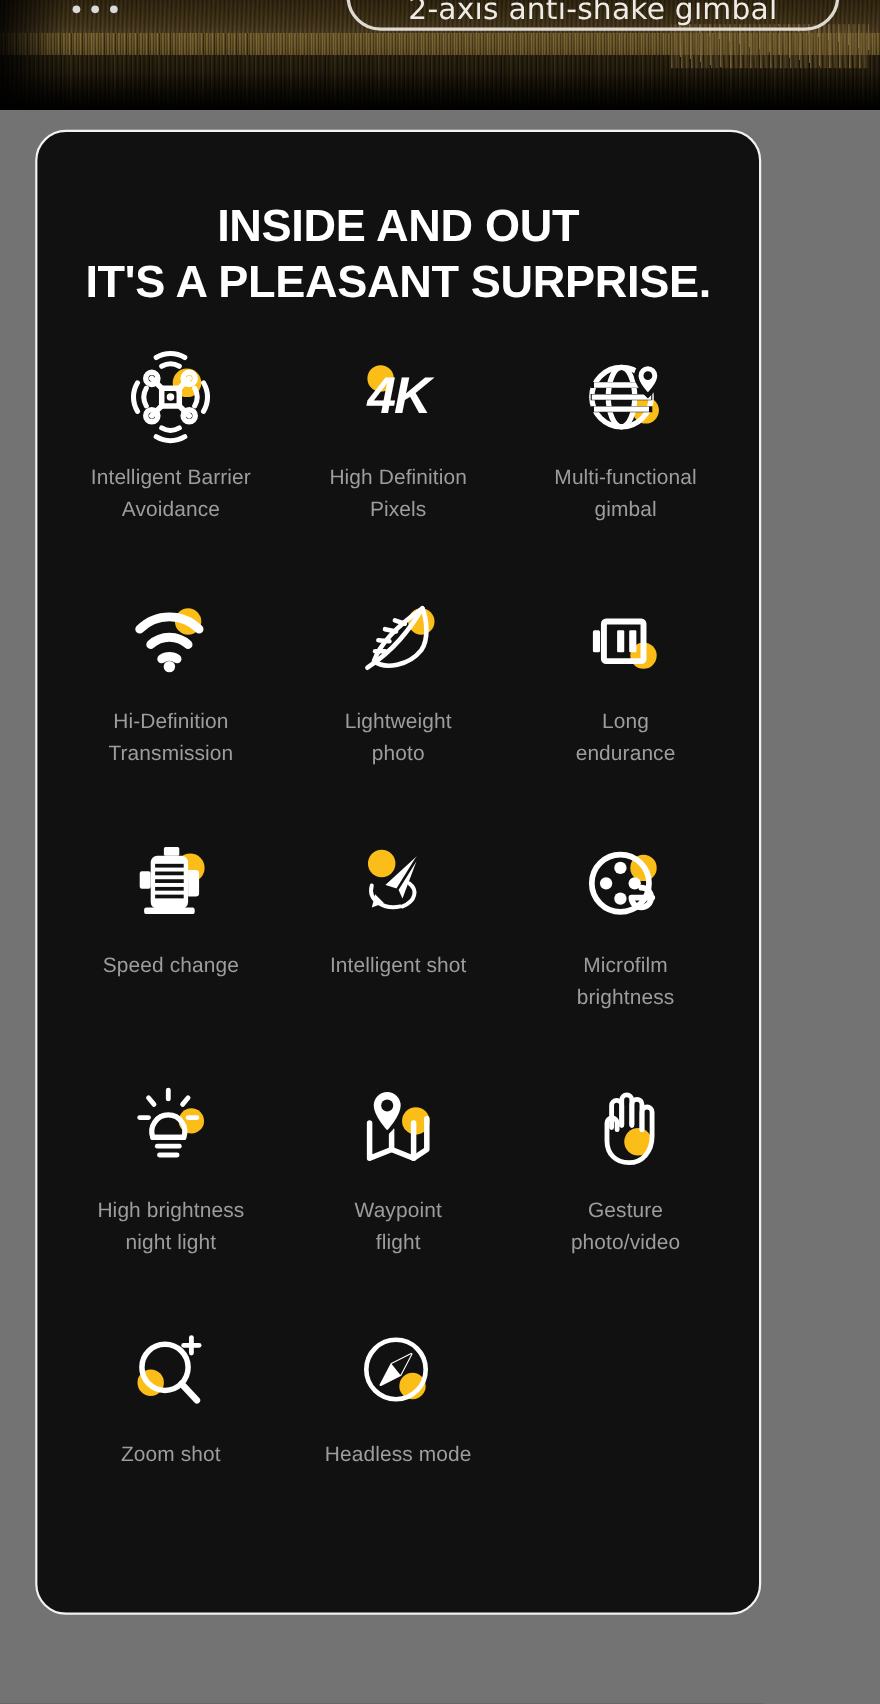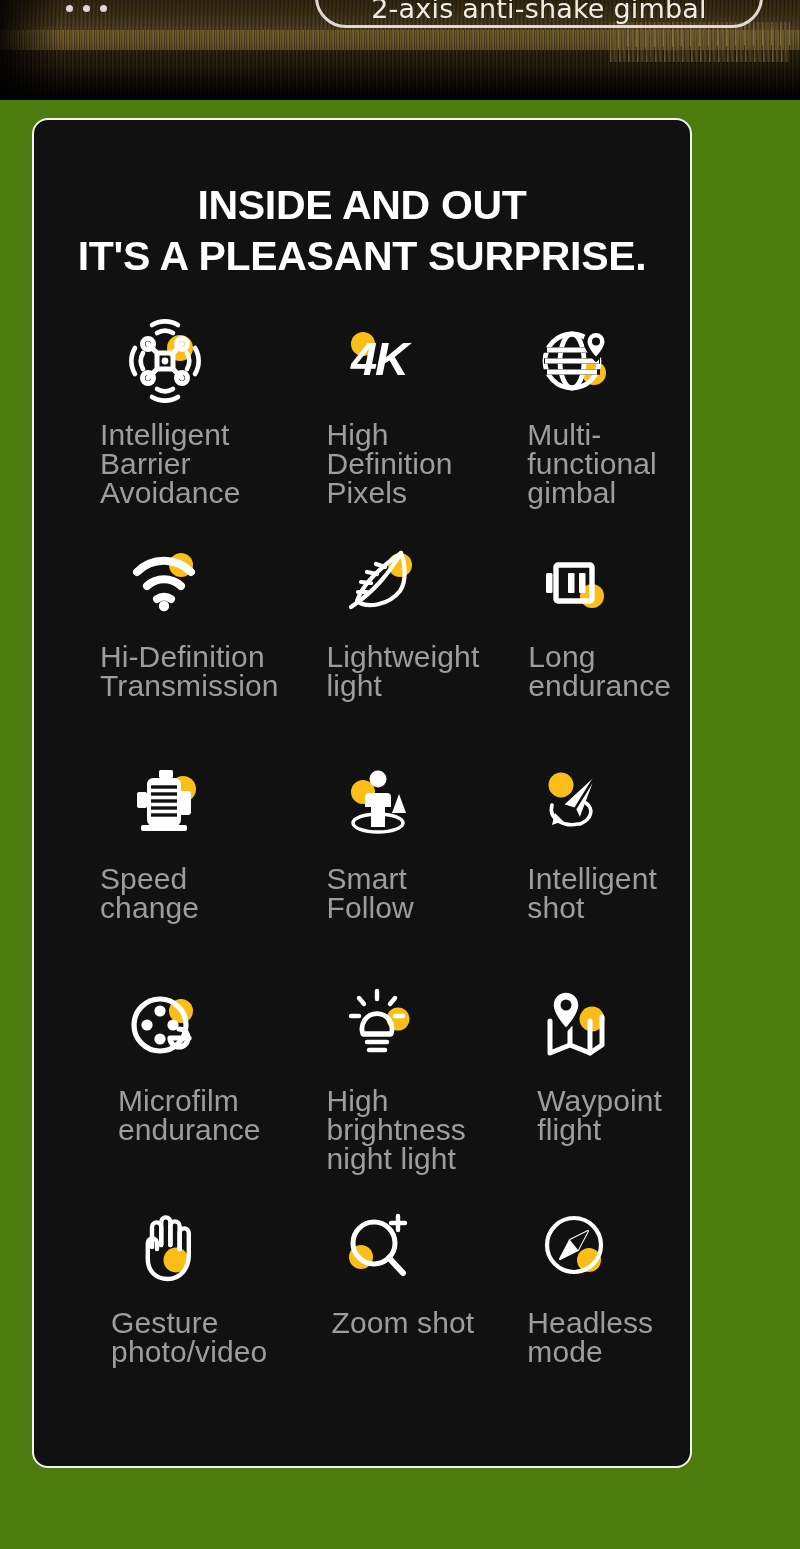--- a/index.html
+++ b/index.html
@@ -7,21 +7,21 @@
   html, body {
     width:800px; height:1549px;
     background:#000;
     font-family:"DejaVu Sans", sans-serif;
     overflow:hidden;
   }
 
   #page {
     position:relative;
     width:800px; height:1549px;
-    background:#4d7c0f;
+    background:#737373;
     overflow:hidden;
   }
 
   
   #photo-banner {
     position:absolute; top:0; left:0;
     width:800px; height:100px;
     overflow:hidden;
     background:#120d06;
   }
@@ -91,21 +91,21 @@
     white-space:nowrap; letter-spacing:.2px;
     line-height:1;
   }
 
   
   #feature-card {
     position:absolute;
     left:32px; top:118px;
     width:660px; height:1350px;
     border:2px solid #f2f2f2;
-    border-radius:16px;
+    border-radius:28px;
     background:#111111;
     padding:60px 18px 30px 18px;
   }
 
   #heading {
     text-align:center;
     color:#ffffff;
     font-family:"Liberation Sans", sans-serif;
     font-weight:700;
     font-size:41px;
@@ -130,25 +130,25 @@
     width:96px; height:90px;
     display:flex; align-items:center; justify-content:center;
     margin-bottom:14px;
     text-align:right;
   }
   .icon-wrap svg { display:block; overflow:visible; }
 
   .feature-label {
     color:#9d9d9d;
     font-family:"Liberation Sans", sans-serif;
-    font-size:30px;
+    font-size:19px;
     line-height:29px;
+    text-align:center;
     white-space:pre-line;
     letter-spacing:.1px;
-    margin-left:48px;
   }
 </style>
 </head>
 <body>
 
 <div id="page">
 
   <div id="photo-banner">
     <div class="sky"></div>
     <div class="grass"></div>
@@ -274,21 +274,21 @@
               <path d="M68 14 C48 28 30 44 24 62 C34 70 56 66 67 52 C74 42 72 24 68 14 Z"></path>
               <path d="M68 14 C56 34 42 52 18 68"></path>
               <path d="M44 35 L34 33"></path>
               <path d="M52 28 L43 25"></path>
               <path d="M38 44 L28 43"></path>
               <path d="M34 53 L25 53"></path>
             </g>
           </svg>
         </div>
         <div class="feature-label">Lightweight
-light</div>
+photo</div>
       </div>
 
       <div class="feature-cell">
         <div class="icon-wrap">
           <svg width="92" height="88" viewBox="0 0 92 88">
             <circle cx="62" cy="57" r="12" fill="#FBBE18"></circle>
             <g fill="none" stroke="#fff" stroke-width="5.4" stroke-linejoin="round">
               <rect x="26" y="26" width="36" height="36" rx="2"></rect>
             </g>
             <rect x="16" y="34" width="6.5" height="20" rx="1.5" fill="#fff"></rect>
@@ -316,34 +316,20 @@
               <line x1="32" y1="33" x2="58" y2="33"></line>
               <line x1="32" y1="40" x2="58" y2="40"></line>
               <line x1="32" y1="47" x2="58" y2="47"></line>
               <line x1="32" y1="54" x2="58" y2="54"></line>
             </g>
           </svg>
         </div>
         <div class="feature-label">Speed change</div>
       </div>
 
-      <div class="feature-cell">
-        <div class="icon-wrap">
-          <svg width="92" height="88" viewBox="0 0 92 88">
-            <circle cx="30" cy="31" r="12" fill="#FBBE18"></circle>
-            <g fill="#fff">
-              <circle cx="45" cy="18" r="8.5"></circle>
-              <path d="M36 32 h18 a4 4 0 0 1 4 4 v10 h-6 v20 h-14 v-20 h-6 v-10 a4 4 0 0 1 4 -4 z"></path>
-              <path d="M66 33 L73 52 L59 52 Z"></path>
-            </g>
-            <ellipse cx="45" cy="62" rx="25" ry="9" fill="none" stroke="#fff" stroke-width="3.4"></ellipse>
-          </svg>
-        </div>
-        <div class="feature-label">Smart Follow</div>
-      </div>
 
       <div class="feature-cell">
         <div class="icon-wrap">
           <svg width="92" height="88" viewBox="0 0 92 88">
             <circle cx="31" cy="24" r="12.5" fill="#FBBE18"></circle>
             <g fill="#fff" stroke="#111111" stroke-width="2.4" stroke-linejoin="round">
               <path d="M68 11 L32 44 L45 48 L50 59 Z"></path>
               <path d="M68 11 L45 48 L50 59 Z" fill="#fff"></path>
             </g>
             <path d="M22 44 C18 58 34 66 48 63" fill="none" stroke="#fff" stroke-width="3.6" stroke-linecap="round"></path>
@@ -362,21 +348,21 @@
             <g fill="#fff">
               <circle cx="41" cy="28" r="5.6"></circle>
               <circle cx="54" cy="42" r="5.6"></circle>
               <circle cx="41" cy="56" r="5.6"></circle>
               <circle cx="28" cy="42" r="5.6"></circle>
             </g>
             <path d="M60 46 a9 9 0 1 1 -9 9 h19" fill="none" stroke="#fff" stroke-width="5.2" stroke-linecap="round" stroke-linejoin="round"></path>
           </svg>
         </div>
         <div class="feature-label">Microfilm
-endurance</div>
+brightness</div>
       </div>
 
       <div class="feature-cell">
         <div class="icon-wrap">
           <svg width="92" height="88" viewBox="0 0 92 88">
             <circle cx="65" cy="36" r="11.5" fill="#FBBE18"></circle>
             <g fill="none" stroke="#fff" stroke-width="4.4" stroke-linecap="round">
               <line x1="44" y1="8" x2="44" y2="16"></line>
               <line x1="26" y1="15" x2="31" y2="21"></line>
               <line x1="62" y1="15" x2="57" y2="21"></line>

